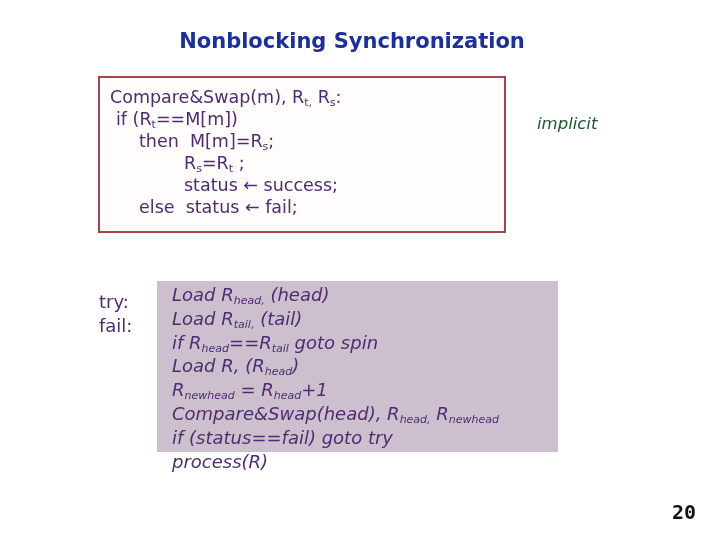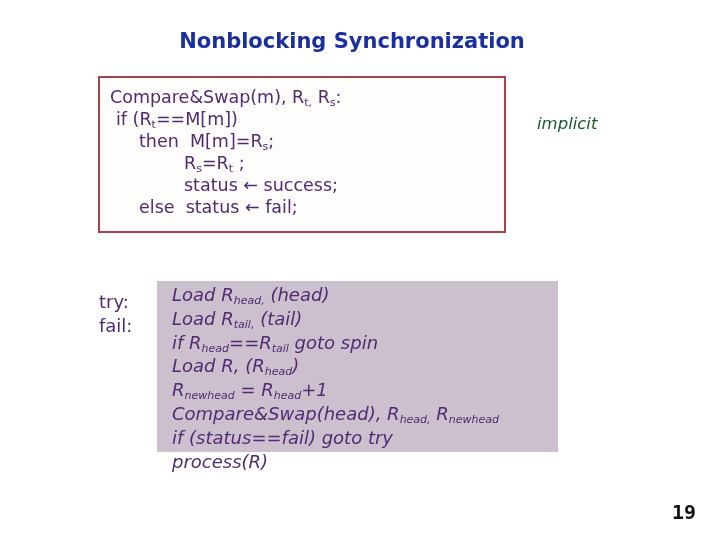--- a/index.html
+++ b/index.html
@@ -96,13 +96,13 @@
 
 <div class="asm-labels">
   <div>try:</div>
   <div>fail:</div>
 </div>
 
 <div class="asm-shade"></div>
 
 <div class="code asm-code"><div><span>Load R</span><sub>head,</sub><span> (head)</span></div><div><span>Load R</span><sub>tail,</sub><span> (tail)</span></div><div><span>if R</span><sub>head</sub><span>==R</span><sub>tail</sub><span> goto spin</span></div><div><span>Load R, (R</span><sub>head</sub><span>)</span></div><div><span>R</span><sub>newhead</sub><span> = R</span><sub>head</sub><span>+1</span></div><div><span>Compare&amp;Swap(head), R</span><sub>head,</sub><span> R</span><sub>newhead</sub></div><div><span>if (status==fail) goto try</span></div><div><span>process(R)</span></div></div>
 
-<div class="page-number">19</div>
+<div class="page-number">20</div>
 
 </body></html>

